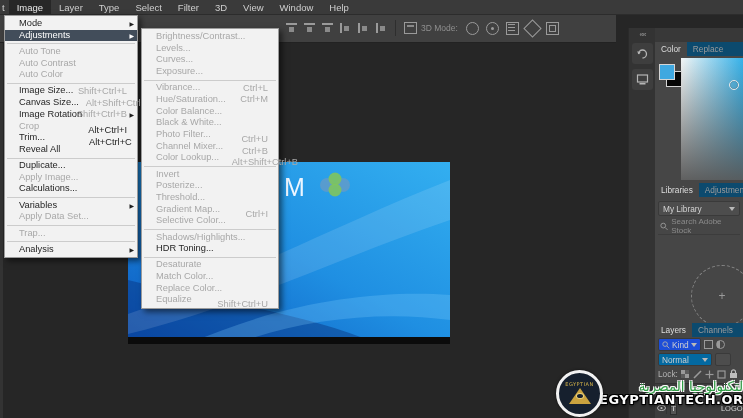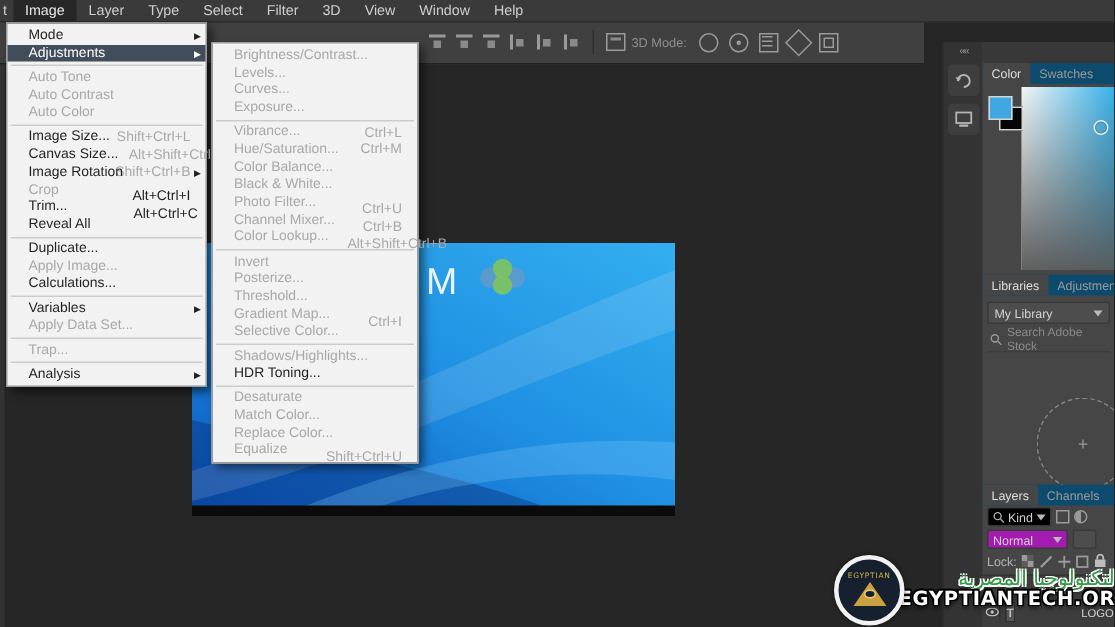--- a/index.html
+++ b/index.html
@@ -80,25 +80,25 @@
     display:flex;align-items:center;font-size:8.3px;color:#d3d3d3;padding:0 4px;justify-content:space-between;}
   .chev{width:0;height:0;border-left:3px solid transparent;border-right:3px solid transparent;border-top:4px solid #b9b9b9;}
   .lib-search{margin:4px 3px 0 3px;height:12px;display:flex;align-items:center;gap:3px;font-size:8px;color:#8b8b8b;border-bottom:1px solid #3c3c3c;padding:0 2px 2px 2px;justify-content:flex-end;}
   .drop-circle{position:absolute;left:36px;top:82px;width:60px;height:60px;border:1px dashed #858585;border-radius:50%;
     display:flex;align-items:center;justify-content:center;color:#9a9a9a;font-size:12px;}
   .lib-bottom{position:absolute;left:6px;bottom:-12px;display:flex;gap:10px;align-items:center;color:#c0c0c0;font-size:11px;}
 
   .layers-panel{position:absolute;left:0;top:295px;width:88px;height:95px;}
   .row{display:flex;align-items:center;gap:3px;padding:0 3px;color:#c2c2c2;}
   .kind-row{height:15px;font-size:8.3px;}
-  .kind-box{display:flex;align-items:center;gap:2px;background:#000000;border:1px solid #3a3a3a;border-radius:2px;height:11px;padding:0 3px;color:#d0d0d0;}
+  .kind-box{display:flex;align-items:center;gap:2px;background:#1d4ed8;border:1px solid #3a3a3a;border-radius:2px;height:11px;padding:0 3px;color:#d0d0d0;}
   .mini-ic{width:9px;height:9px;border:1px solid #9a9a9a;display:inline-block;box-sizing:border-box;}
   .mini-ic.half{border-radius:50%;background:linear-gradient(90deg,#9a9a9a 50%,transparent 50%);}
   .blend-row{height:15px;}
-  .blend-box{display:flex;align-items:center;justify-content:space-between;background:#a21caf;border:1px solid #3a3a3a;border-radius:2px;height:11px;padding:0 3px;color:#d0d0d0;font-size:8.3px;width:46px;}
+  .blend-box{display:flex;align-items:center;justify-content:space-between;background:#0369a1;border:1px solid #3a3a3a;border-radius:2px;height:11px;padding:0 3px;color:#d0d0d0;font-size:8.3px;width:46px;}
   .stub-box{width:14px;height:11px;background:#4d4d4d;border:1px solid #3a3a3a;border-radius:2px;}
   .lock-row{height:14px;font-size:8.3px;color:#b5b5b5;}
   .layer-list{position:absolute;left:0;top:60px;width:88px;height:35px;background:#3d3d3d;border-top:1px solid #333;}
   .layer-row{position:absolute;left:0;top:16px;width:88px;height:16px;display:flex;align-items:center;gap:3px;padding:0 2px;box-sizing:border-box;}
   .eye-box{width:12px;height:12px;border-right:1px solid #333;display:flex;align-items:center;justify-content:center;}
   .t-thumb{width:12px;height:12px;background:#555;border:1px solid #2e2e2e;color:#e5e5e5;font-size:8px;display:flex;align-items:center;justify-content:center;}
   .layer-name{font-size:7.5px;color:#d8d8d8;white-space:nowrap;margin-left:41px;}
 
   
   .watermark{position:absolute;left:556px;top:368px;width:187px;height:50px;z-index:60;display:flex;align-items:center;font-family:"DejaVu Sans",sans-serif;}
@@ -210,21 +210,21 @@
   </div>
 
   <div class="panels">
     <div class="panel-headerstrip"></div>
 
     <div class="color-panel">
       <div class="tabsrow">
 
           <span class="tab active">Color</span>
 
-          <span class="tab">Swatches</span>
+          <span class="tab">Replace</span>
         </div>
       <div class="swatch-stack">
         <div class="fg-swatch"></div>
         <div class="bg-swatch"></div>
       </div>
       <div class="color-field">
         <div class="field-dot"></div>
       </div>
     </div>
 

